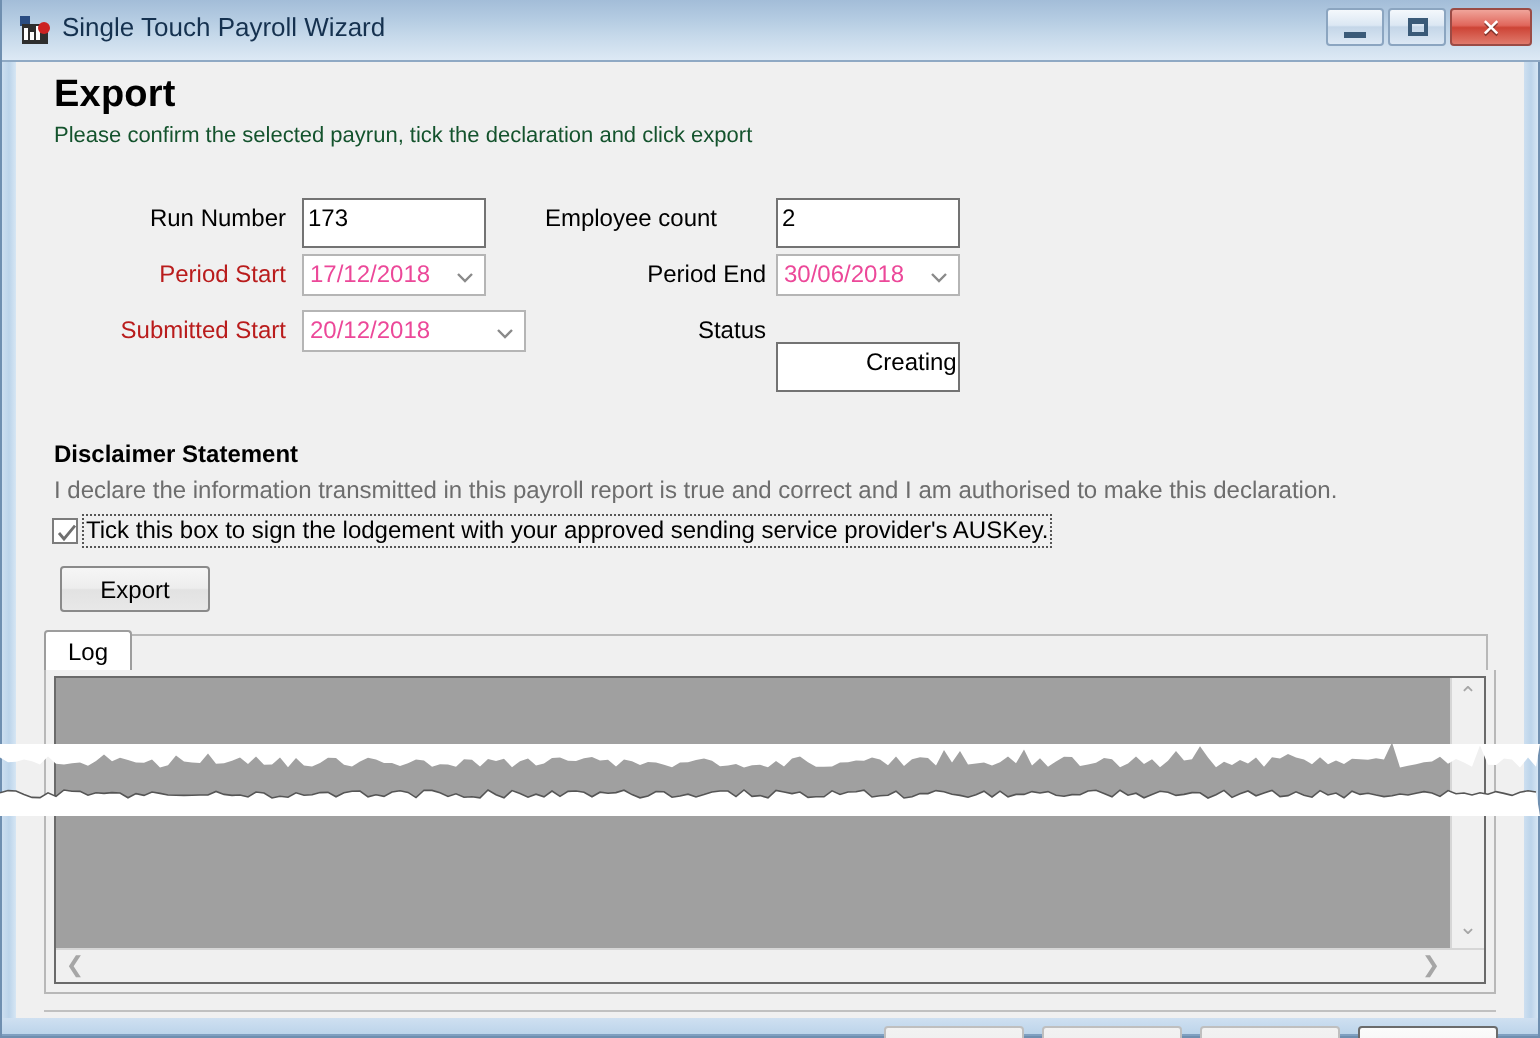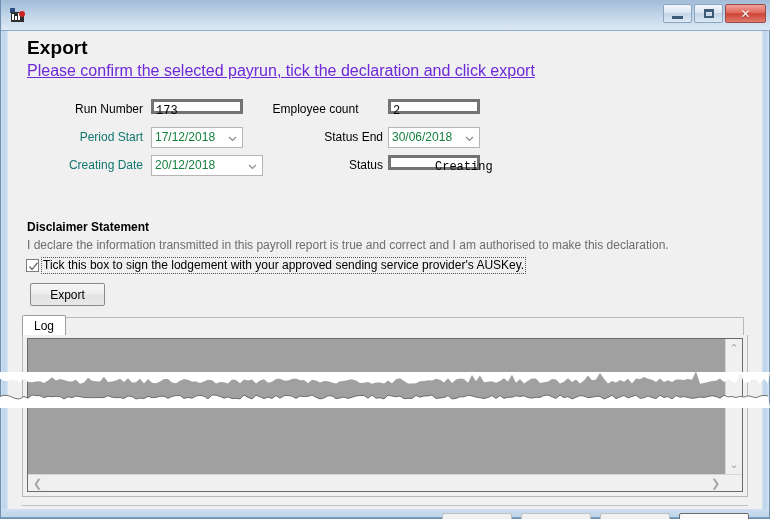--- a/index.html
+++ b/index.html
@@ -63,39 +63,39 @@
   .glyph-min{display:block;width:11px;height:3px;background:#3a5a78;margin-top:7px;}
   .glyph-max{display:block;width:10px;height:9px;box-sizing:border-box;border:2px solid #3a5a78;border-top-width:3px;}
 
   
   .content{
     position:absolute;left:7px;top:31px;right:7px;bottom:9px;
     background:#f0f0f0;
   }
   .page-head{position:absolute;left:19px;top:6px;}
   .page-title{font-size:19px;font-weight:bold;color:#000;letter-spacing:.1px;}
-  .page-sub{font-size:16px;color:#6d28d9;margin-top:3px;text-decoration:underline;}
+  .page-sub{font-size:11px;color:#14532d;margin-top:3px;}
 
   
   .form{position:absolute;left:0;top:68px;width:100%;}
   .row{position:relative;height:28px;}
   .fld-label{
     position:absolute;text-align:right;font-size:12px;color:#000000;
     line-height:21px;
   }
-  .fld-label.dim{color:#0f766e;}
+  .fld-label.dim{color:#b91c1c;}
   .fld{
-    position:absolute;height:15px;box-sizing:border-box;
-    border:3px solid #737373;background:#fff;
-    font-family:Liberation Mono, monospace;font-size:12px;color:#000;
+    position:absolute;height:25px;box-sizing:border-box;
+    border:1px solid #737373;background:#fff;
+    font-family:Liberation Sans, sans-serif;font-size:12px;color:#000;
     padding:0 2px;line-height:19px;
   }
   .combo{position:absolute;height:21px;box-sizing:border-box;
     border:1px solid #b5b5b5;background:#fff;}
-  .combo .val{position:absolute;left:3px;top:0;line-height:19px;font-size:12px;color:#15803d;}
+  .combo .val{position:absolute;left:3px;top:0;line-height:19px;font-size:12px;color:#ec4899;}
   .combo .chev{
     position:absolute;right:6px;top:6px;width:8px;height:8px;
   }
   .combo .chev svg{display:block;}
 
   
   .disc-title{position:absolute;left:19px;top:189px;font-size:12px;font-weight:bold;color:#000;}
   .disc-text{position:absolute;left:19px;top:207px;font-size:12px;color:#6d6d6d;}
   .tickrow{position:absolute;left:18px;top:226px;height:17px;display:flex;align-items:center;}
   .chk{
@@ -209,20 +209,21 @@
     <span class="titlebar-icon">
       <svg width="17" height="17" viewBox="0 0 17 17">
         <rect x="1" y="1" width="5" height="5" fill="#2b4d82"></rect>
         <rect x="2" y="5" width="13" height="10" fill="#2e2e2e"></rect>
         <rect x="3" y="7" width="2" height="6" fill="#ffffff"></rect>
         <rect x="6" y="9" width="2" height="4" fill="#ffffff"></rect>
         <rect x="9" y="6" width="2" height="7" fill="#ffffff"></rect>
         <circle cx="13" cy="7" r="3" fill="#cc2222"></circle>
       </svg>
     </span>
+    <span class="title-text">Single Touch Payroll Wizard</span>
     <div class="winbtns">
       <div class="winbtn">
         <i class="glyph-min"></i>
       </div>
       <div class="winbtn">
         <i class="glyph-max"></i>
       </div>
       <div class="winbtn close">✕</div>
     </div>
   </div>
@@ -248,44 +249,44 @@
         <span class="fld-label dim" style="left:20px;top:0;width:115px;">Period Start</span>
         <div class="combo" style="left:143px;top:0;width:92px;">
           <span class="val">17/12/2018</span>
           <span class="chev">
             <svg width="9" height="9" viewBox="0 0 9 9">
                 <path d="M1 3 L4.5 6.5 L8 3" stroke="#8a8a8a" stroke-width="1.2" fill="none"></path>
               </svg>
           </span>
         </div>
 
-        <span class="fld-label" style="left:240px;top:0;width:135px;">Status End</span>
+        <span class="fld-label" style="left:240px;top:0;width:135px;">Period End</span>
         <div class="combo" style="left:380px;top:0;width:92px;">
           <span class="val">30/06/2018</span>
           <span class="chev">
             <svg width="9" height="9" viewBox="0 0 9 9">
                 <path d="M1 3 L4.5 6.5 L8 3" stroke="#8a8a8a" stroke-width="1.2" fill="none"></path>
               </svg>
           </span>
         </div>
       </div>
 
       <div class="row">
-        <span class="fld-label dim" style="left:20px;top:0;width:115px;">Creating Date</span>
+        <span class="fld-label dim" style="left:20px;top:0;width:115px;">Submitted Start</span>
         <div class="combo" style="left:143px;top:0;width:112px;">
           <span class="val">20/12/2018</span>
           <span class="chev">
             <svg width="9" height="9" viewBox="0 0 9 9">
                 <path d="M1 3 L4.5 6.5 L8 3" stroke="#8a8a8a" stroke-width="1.2" fill="none"></path>
               </svg>
           </span>
         </div>
 
         <span class="fld-label" style="left:240px;top:0;width:135px;">Status</span>
-        <span class="fld" style="left:380px;top:0;width:92px;padding-left:44px;">Creating</span>
+        <span class="fld" style="left:380px;top:16px;width:92px;padding-left:44px;">Creating</span>
       </div>
     </div>
 
     <div class="disc-title">Disclaimer Statement</div>
     <div class="disc-text">I declare the information transmitted in this payroll report is true and correct and I am authorised to make this declaration.</div>
     <div class="tickrow">
       <span class="chk">
         <svg width="11" height="11" viewBox="0 0 11 11">
           <path d="M1.5 5.5 L4 8.5 L9.5 1.8" stroke="#6f6f6f" stroke-width="1.4" fill="none"></path>
         </svg>

